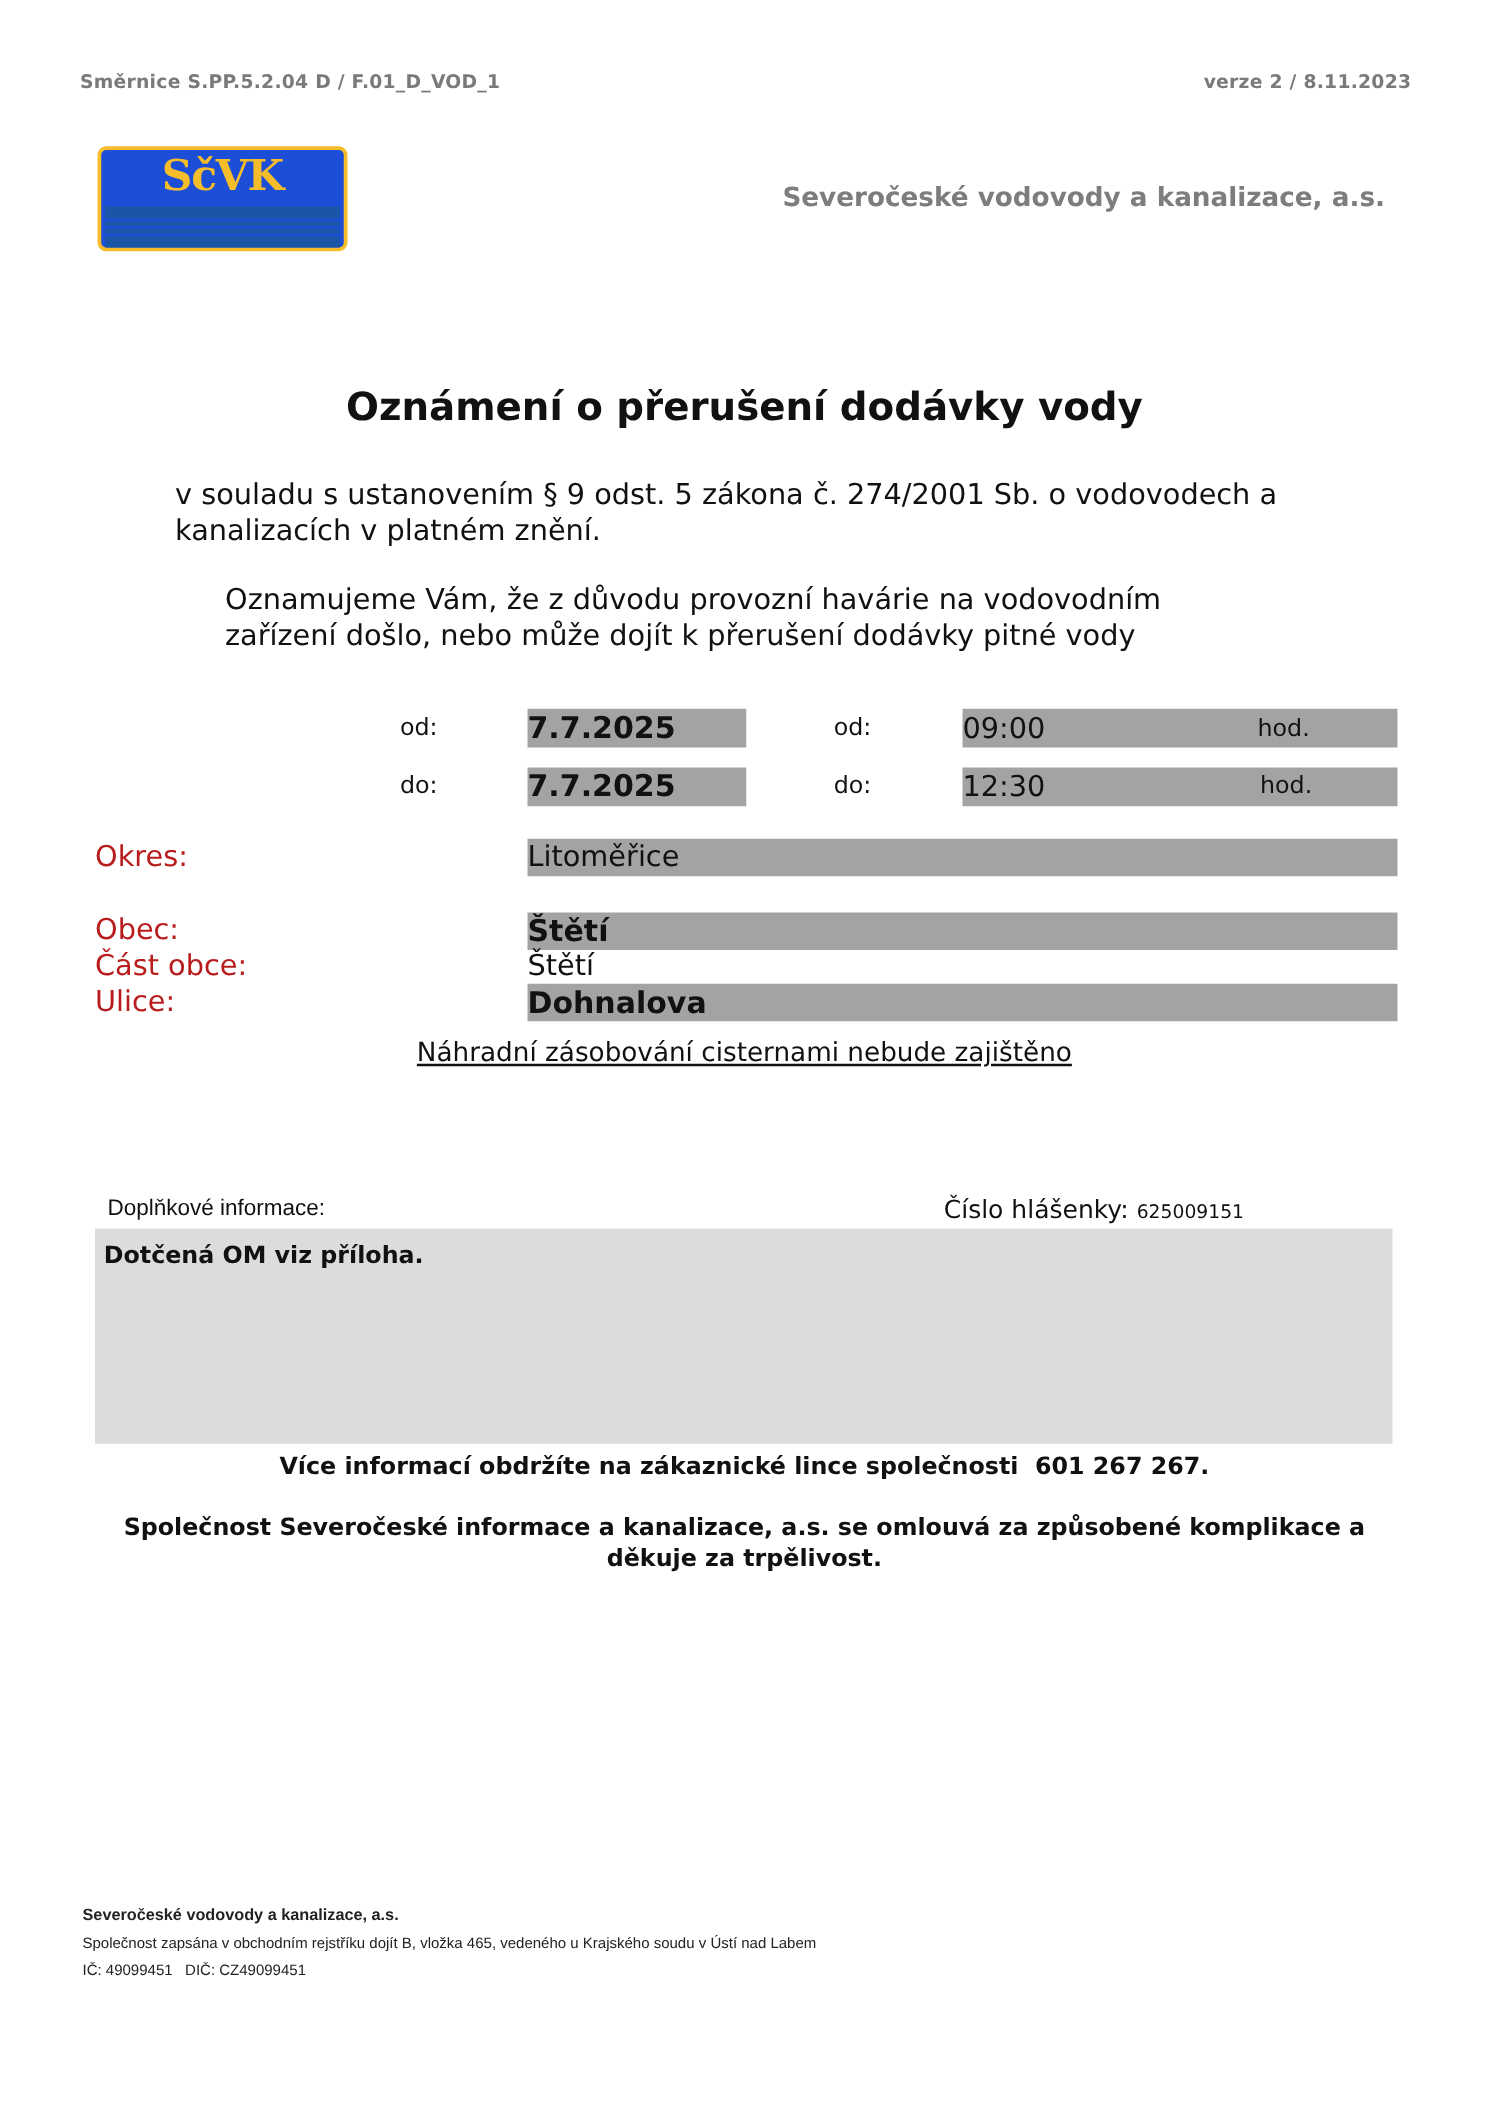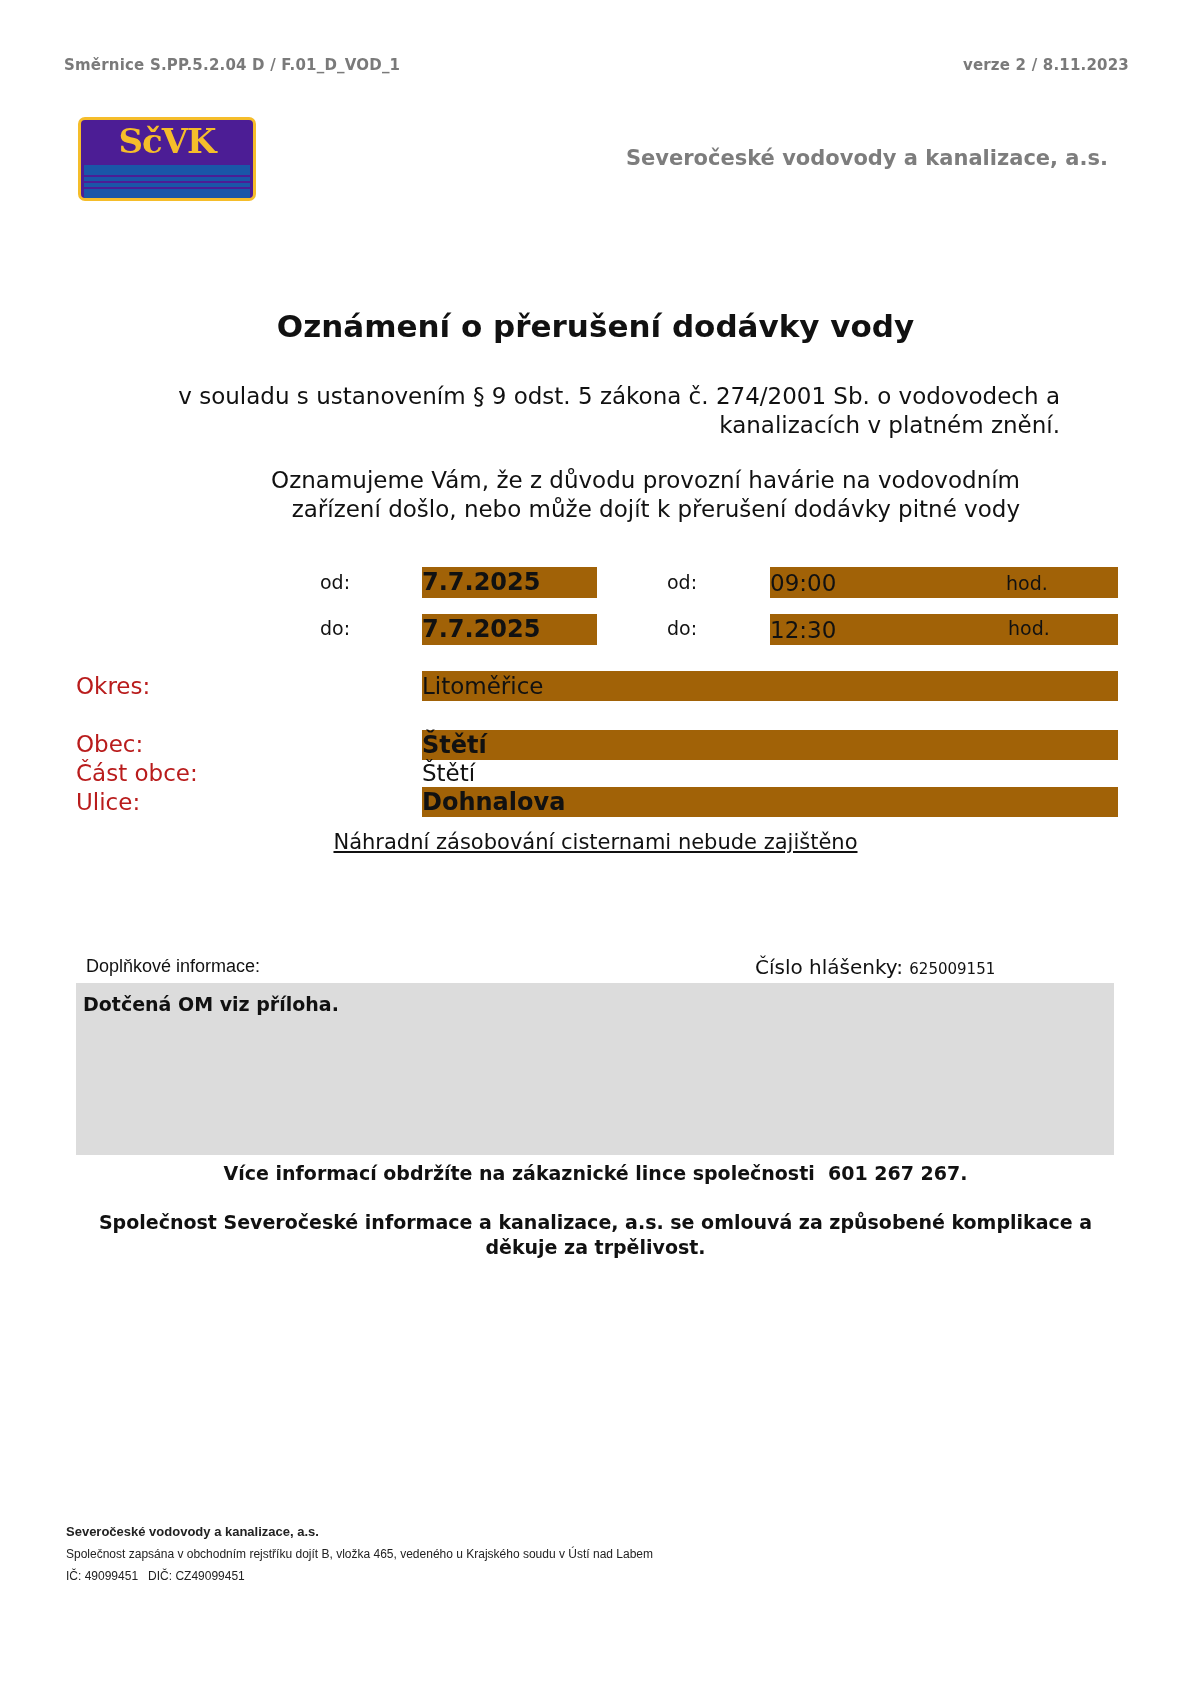--- a/index.html
+++ b/index.html
@@ -2,31 +2,31 @@
 <html><head>
   <meta charset="utf-8">
   <style>
     html, body { margin:0; padding:0; background:#ffffff; }
     body { width:1191px; height:1684px; position:relative; overflow:hidden;
            font-family:"DejaVu Sans", sans-serif; color:#111; }
     .abs { position:absolute; }
     .hdr-left { left:64px; top:56px; font-size:15px; font-weight:bold; color:#7a7a7a; letter-spacing:0.2px; }
     .hdr-right { right:62px; top:56px; font-size:15px; font-weight:bold; color:#7a7a7a; letter-spacing:0.2px; }
     .company { right:83px; top:146px; font-size:21px; font-weight:bold; color:#7d7d7d; }
-    .logo { left:78px; top:117px; width:178px; height:84px; border:3px solid #f5bd2a; border-radius:7px; box-sizing:border-box; background:#4c1d95; overflow:hidden; }
+    .logo { left:78px; top:117px; width:200px; height:84px; border:3px solid #f5bd2a; border-radius:7px; box-sizing:border-box; background:#1d4ed8; overflow:hidden; }
     .logo-text { position:absolute; left:0; right:0; top:2px; text-align:center; font-family:"DejaVu Serif", serif; font-weight:bold; font-size:34px; color:#f5bd2a; letter-spacing:-1px; line-height:38px; }
     .logo-stripes { position:absolute; left:3px; right:3px; top:45px; bottom:3px; }
     .logo-stripes div { height:4px; background:#1a56a8; margin-bottom:2px; }
     .logo-stripes div.thick { height:10px; }
     .title { left:0; width:1191px; top:308px; text-align:center; font-size:31px; font-weight:bold; color:#111; }
-    .para { left:100px; width:1000px; text-align:right; font-size:23px; line-height:29px; color:#111; }
+    .para { left:100px; width:1000px; text-align:left; font-size:23px; line-height:29px; color:#111; }
     .p1 { top:382px; }
     .p2 { top:466px; }
     .lbl { font-size:19px; color:#111; }
-    .field-bg { background:#a16207; }
+    .field-bg { background:#a3a3a3; }
     .val-bold { font-size:24px; font-weight:bold; }
     .val { font-size:23px; }
     .row-label { left:76px; font-size:23px; color:#b91c1c; }
     .notice { left:0; width:1191px; top:830px; text-align:center; font-size:21px; text-decoration:underline; }
     .info-label { left:86px; top:956px; font-size:18px; font-family:Liberation Sans, sans-serif; }
     .hlasenka { left:755px; top:955px; font-size:20px; }
     .hlasenka-num { font-size:15px; }
     .info-box { left:76px; top:983px; width:1038px; height:172px; background:#dcdcdc; }
     .info-text { position:absolute; left:7px; top:10px; font-size:19px; font-weight:bold; }
     .more { left:0; width:1191px; top:1162px; text-align:center; font-size:19px; font-weight:bold; }

